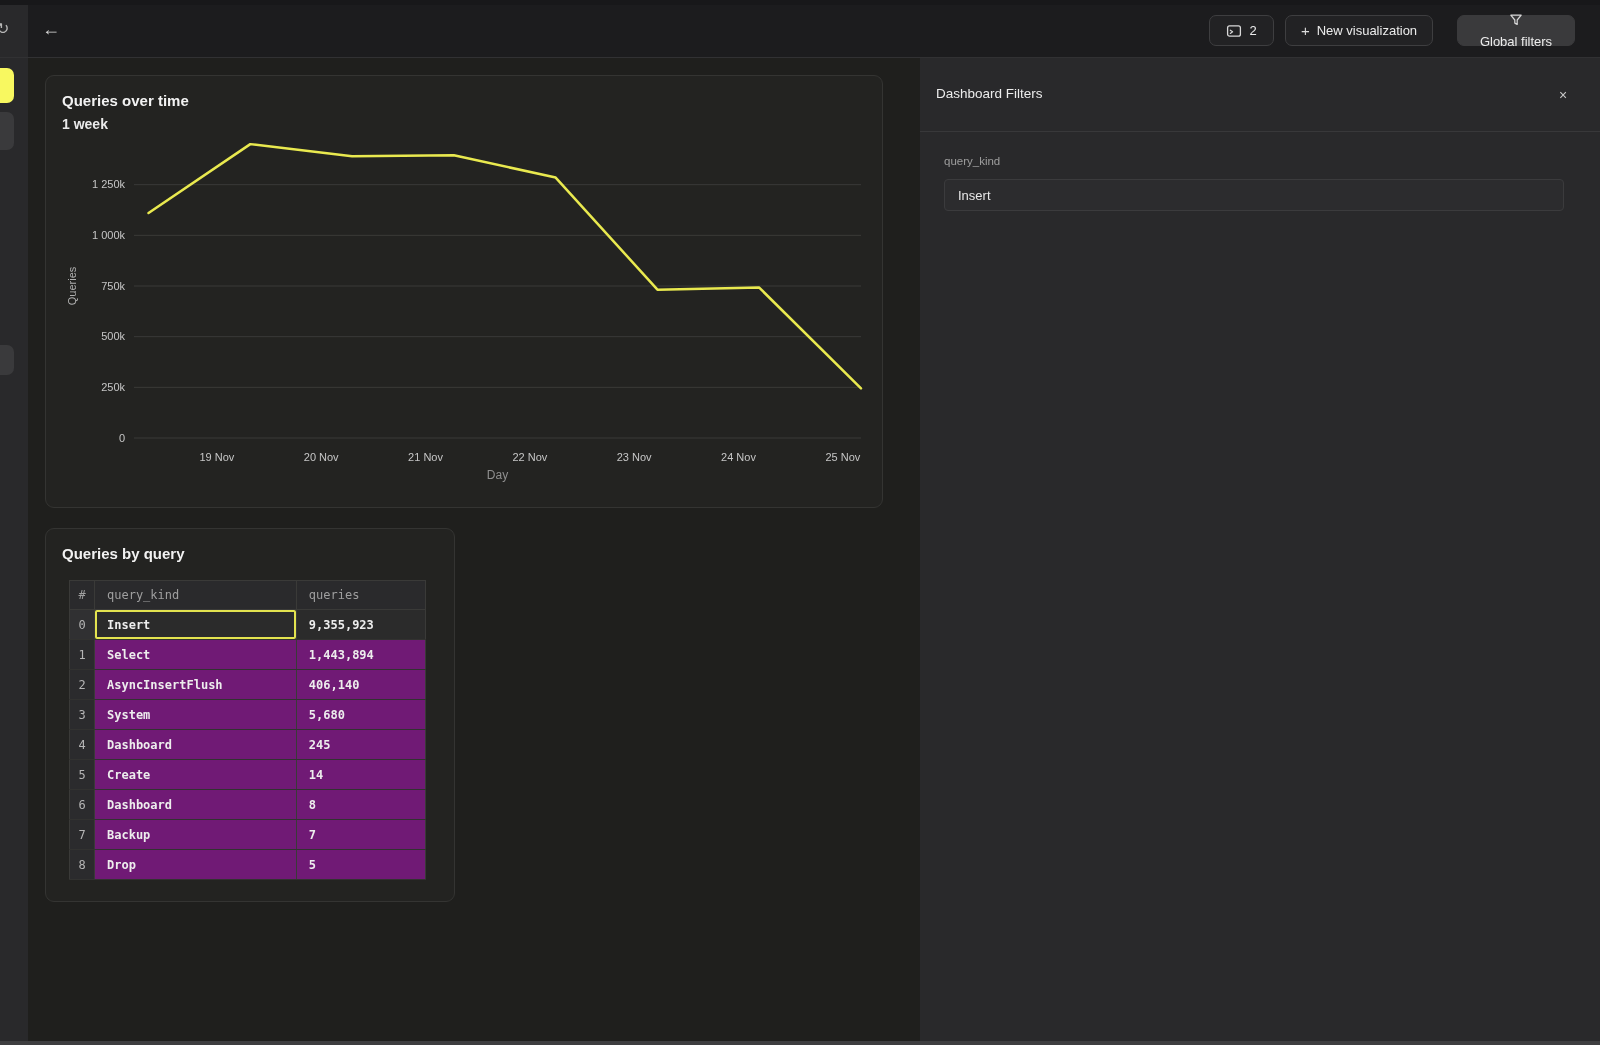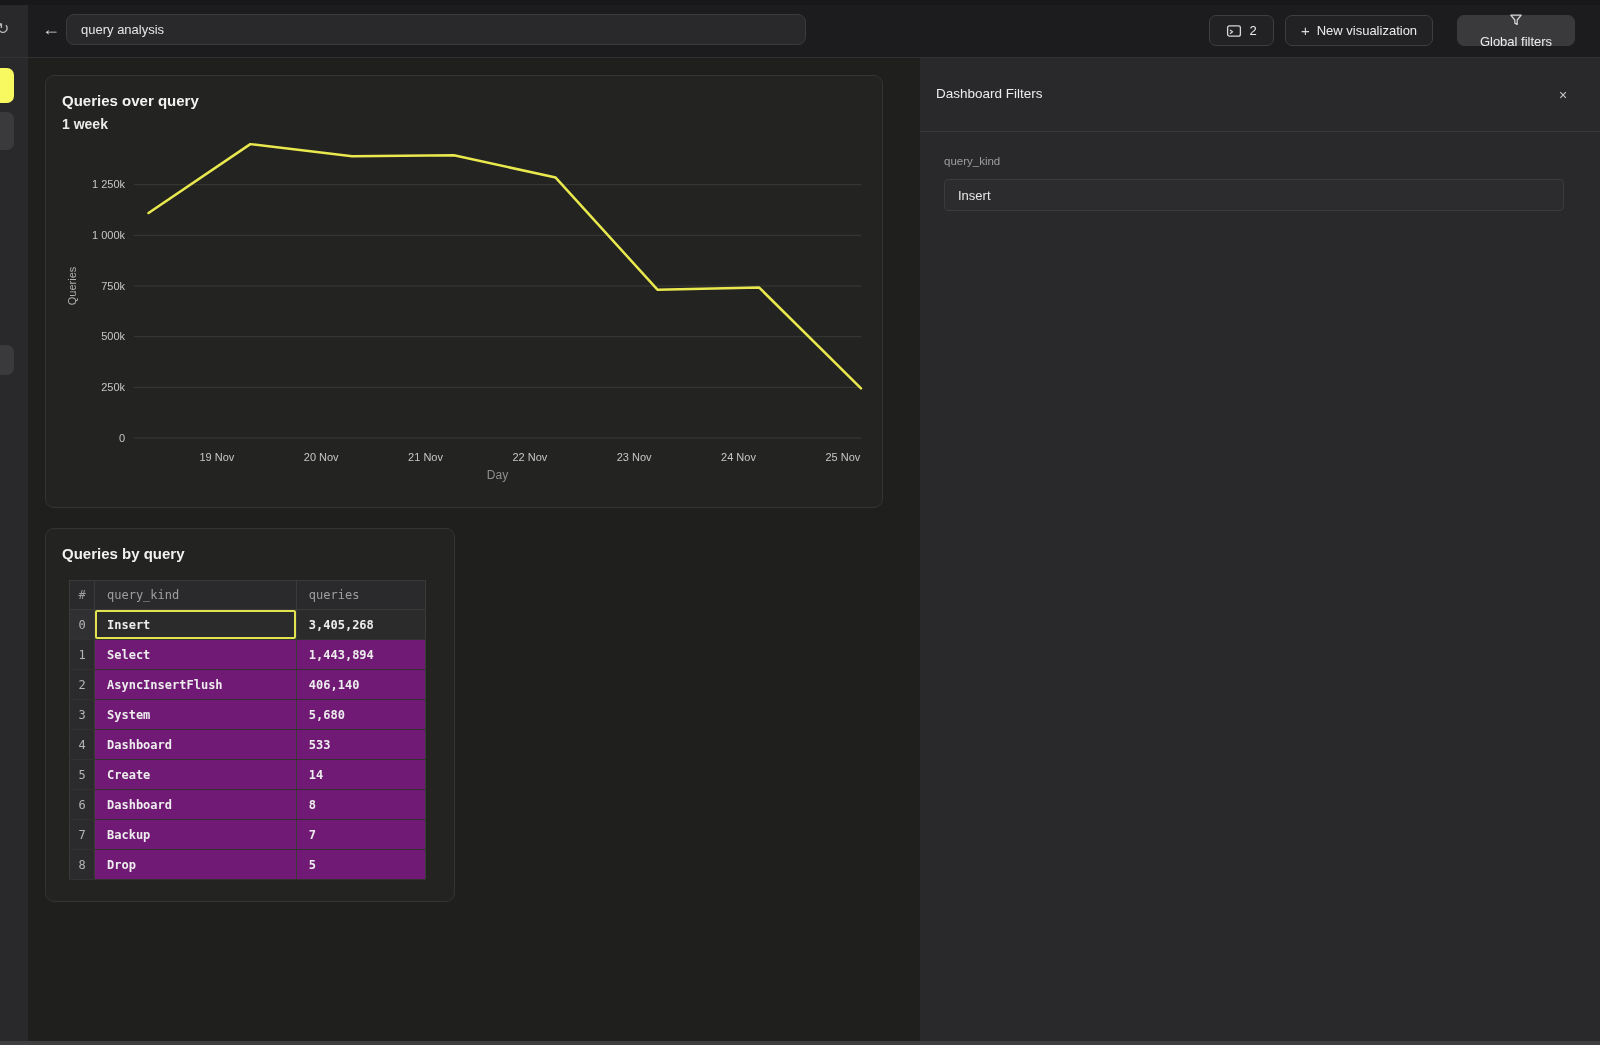--- a/index.html
+++ b/index.html
@@ -72,21 +72,20 @@
 </style>
 </head>
 <body>
 
 <div id="top-edge"></div>
 
 <div id="topbar">
   <div class="back-btn">
     <span>←</span>
   </div>
-  <input class="title-input" value="query analysis" style="">
   <div class="tb-btn outline" id="btn-count">
     <span style="display:flex">
       <svg width="16" height="16" viewBox="0 0 16 16">
         <rect x="1.6" y="2.8" width="12.8" height="10.4" rx="2" fill="none" stroke="#d8d8d8" stroke-width="1.3"></rect>
         <path d="M4.3 7.2 L6.6 8.8 L4.3 10.4" fill="none" stroke="#d8d8d8" stroke-width="1.2" stroke-linejoin="round" stroke-linecap="round"></path>
       </svg>
     </span>
     <span>2</span>
   </div>
   <div class="tb-btn outline" id="btn-newviz">
@@ -107,21 +106,21 @@
 <div id="sidebar">
   <span class="refresh">↻</span>
   <div class="side-item active"></div>
   <div class="side-item g1"></div>
   <div class="side-item g2"></div>
 </div>
 
 <div id="main">
 
   <div class="card" id="chart-card">
-    <div class="card-title" style="top:16px">Queries over query</div>
+    <div class="card-title" style="top:16px">Queries over time</div>
     <div class="card-subtitle" style="top:40px">1 week</div>
     <svg id="chart-svg" width="836" height="431" viewBox="0 0 836 431">
         <line x1="88" y1="362" x2="815" y2="362" stroke="#3a3a38" stroke-width="1"></line>
         <text x="79" y="365.5" text-anchor="end" font-size="11" fill="#c6c6c6">0</text>
         <line x1="88" y1="311.3333333333333" x2="815" y2="311.3333333333333" stroke="#3a3a38" stroke-width="1"></line>
         <text x="79" y="314.8333333333333" text-anchor="end" font-size="11" fill="#c6c6c6">250k</text>
         <line x1="88" y1="260.6666666666667" x2="815" y2="260.6666666666667" stroke="#3a3a38" stroke-width="1"></line>
         <text x="79" y="264.1666666666667" text-anchor="end" font-size="11" fill="#c6c6c6">500k</text>
         <line x1="88" y1="210" x2="815" y2="210" stroke="#3a3a38" stroke-width="1"></line>
         <text x="79" y="213.5" text-anchor="end" font-size="11" fill="#c6c6c6">750k</text>
@@ -149,41 +148,41 @@
           <tr>
             <th class="idx-col">#</th>
             <th>query_kind</th>
             <th>queries</th>
           </tr>
         </thead>
       <tbody>
           <tr class="hl">
             <td class="idx">0</td>
             <td class="selected">Insert</td>
-            <td>3,405,268</td>
+            <td>9,355,923</td>
           </tr>
           <tr>
             <td class="idx">1</td>
             <td>Select</td>
             <td>1,443,894</td>
           </tr>
           <tr>
             <td class="idx">2</td>
             <td>AsyncInsertFlush</td>
             <td>406,140</td>
           </tr>
           <tr>
             <td class="idx">3</td>
             <td>System</td>
             <td>5,680</td>
           </tr>
           <tr>
             <td class="idx">4</td>
             <td>Dashboard</td>
-            <td>533</td>
+            <td>245</td>
           </tr>
           <tr>
             <td class="idx">5</td>
             <td>Create</td>
             <td>14</td>
           </tr>
           <tr>
             <td class="idx">6</td>
             <td>Dashboard</td>
             <td>8</td>

